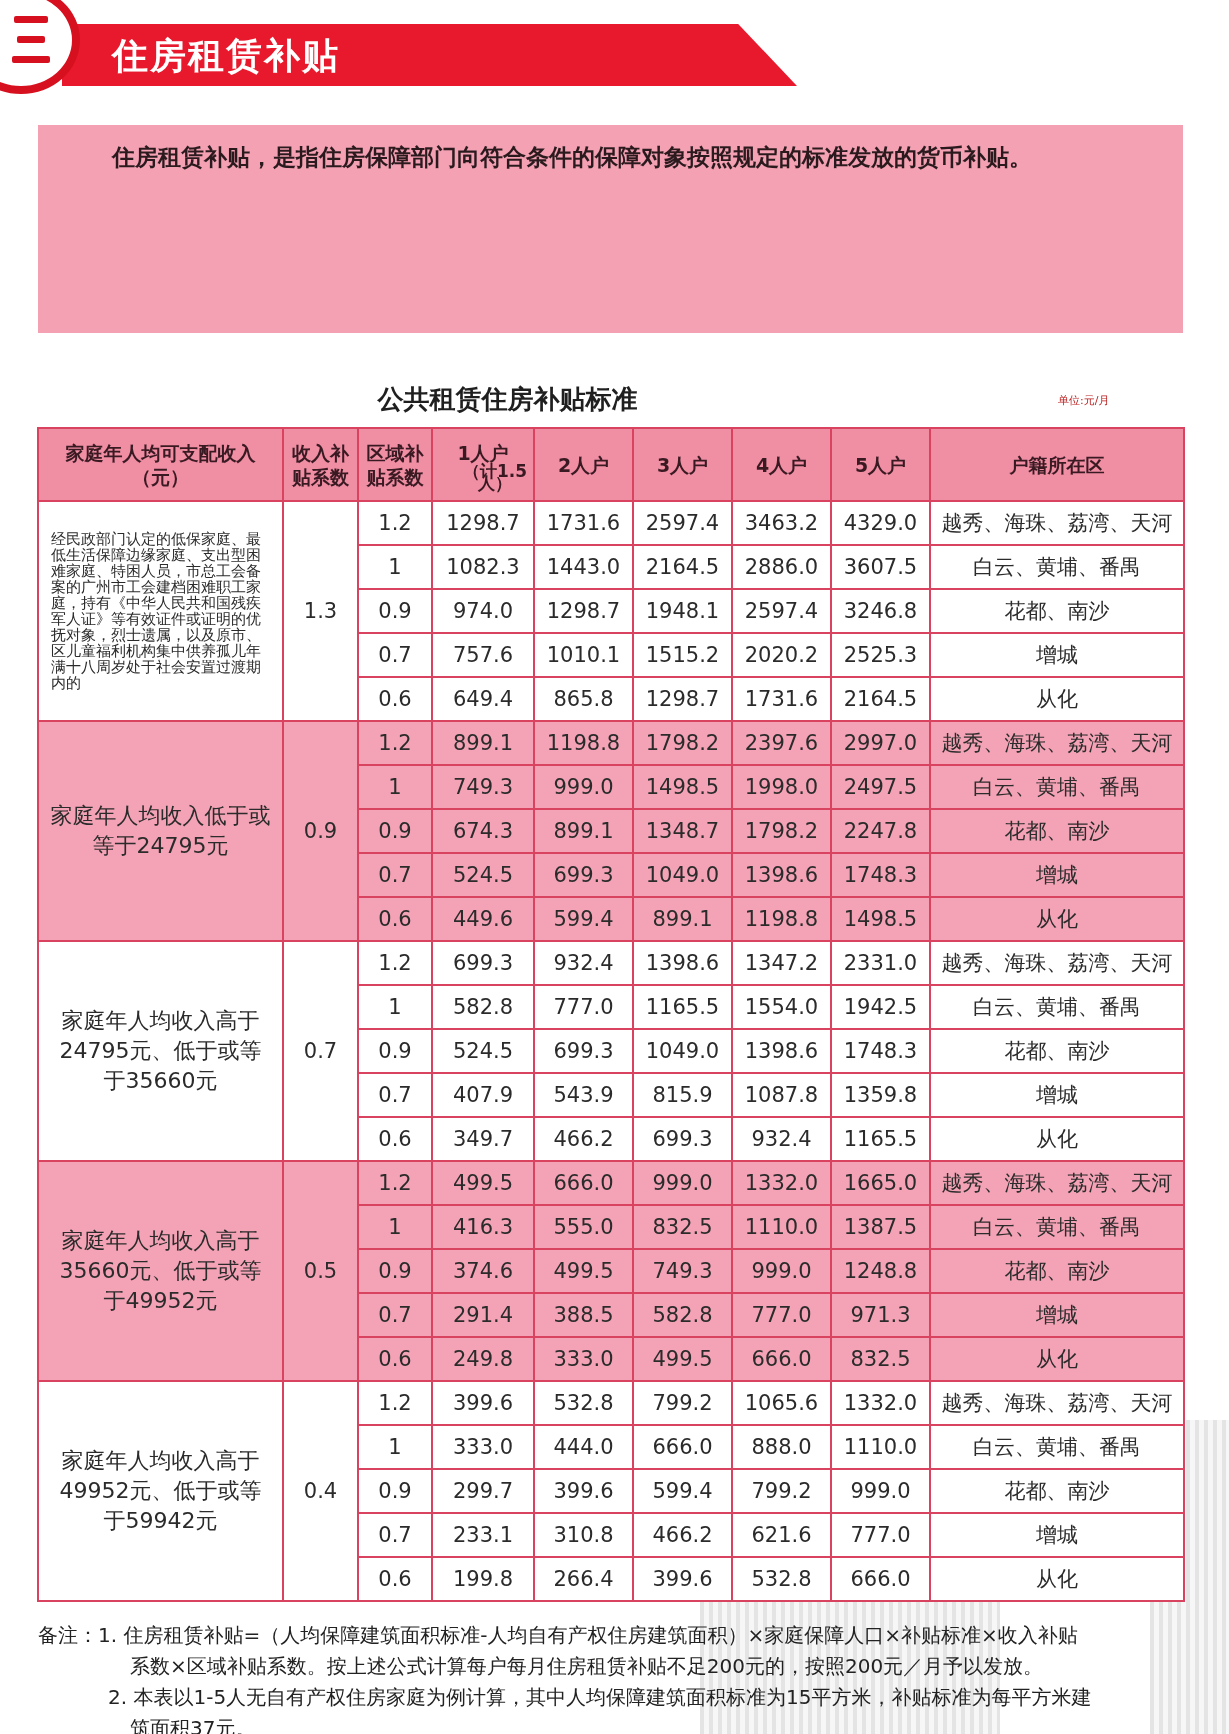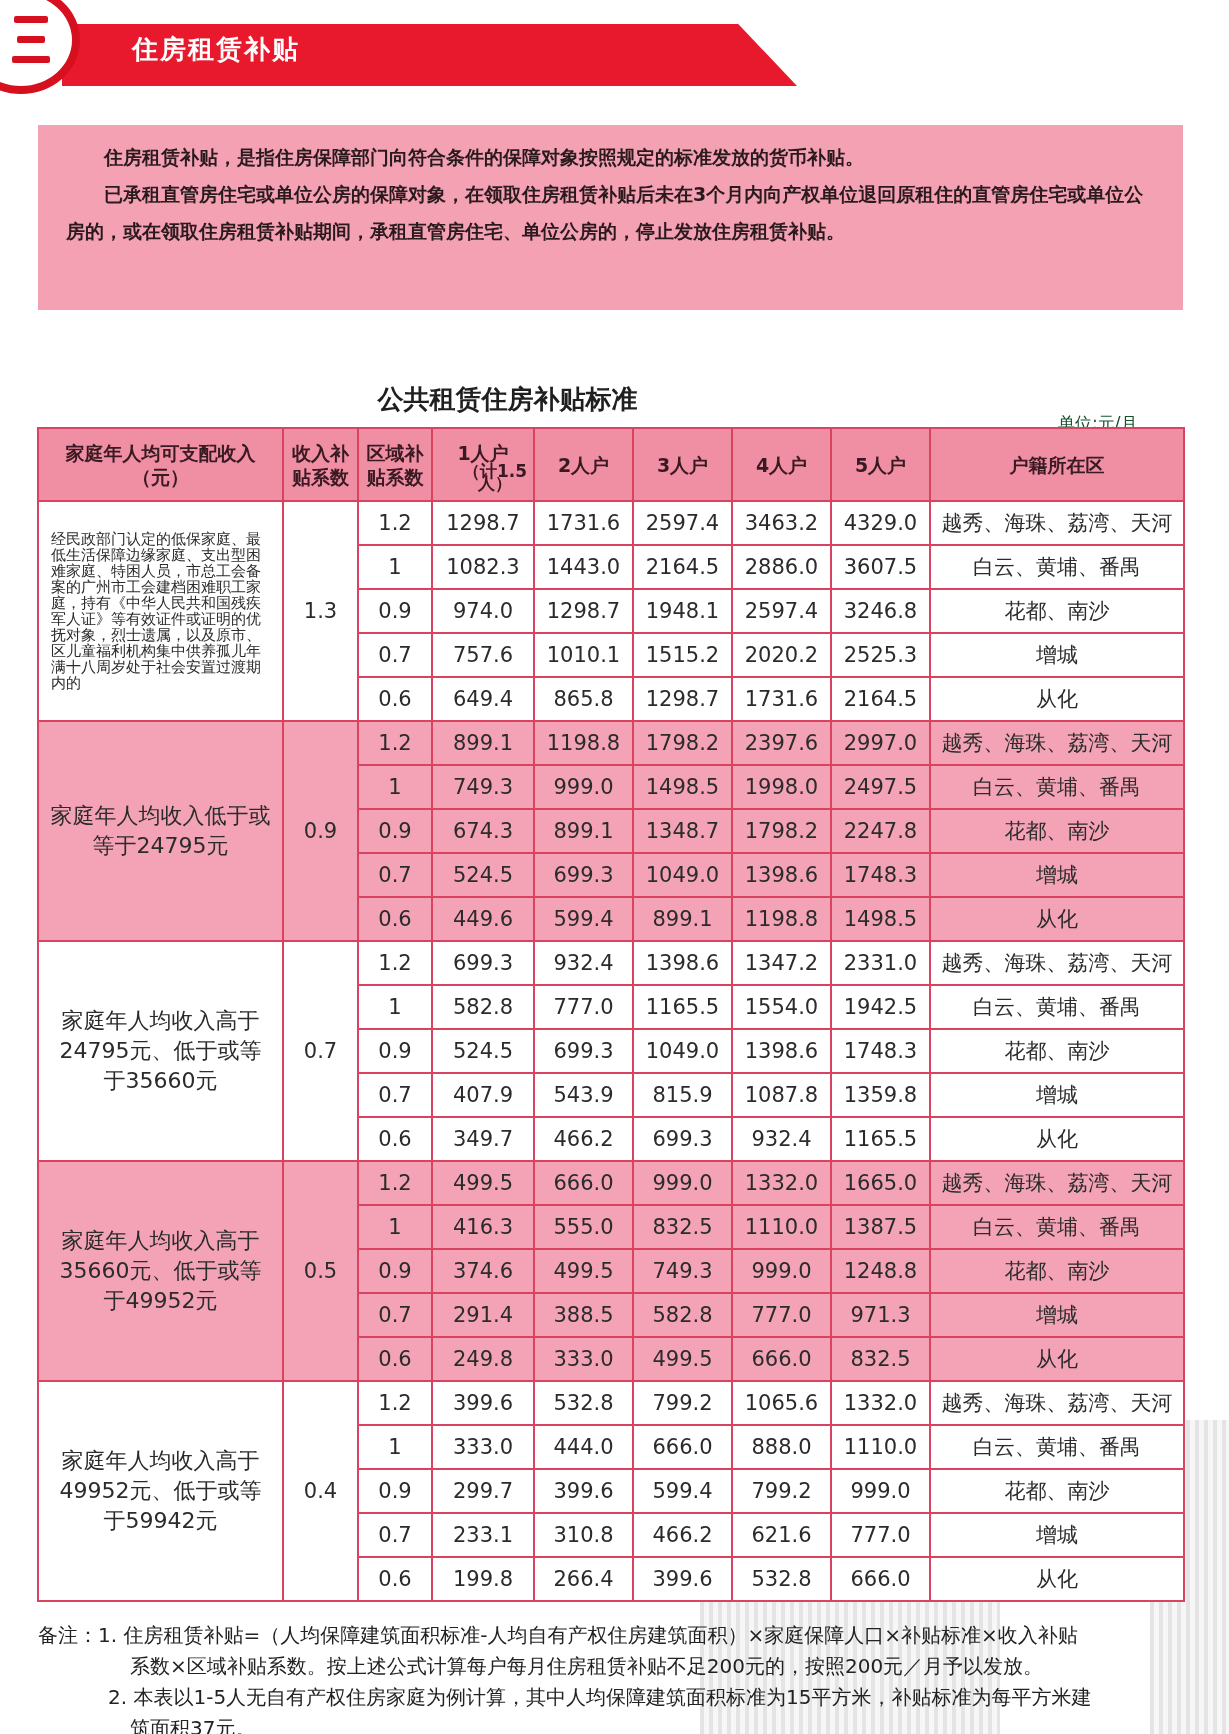--- a/index.html
+++ b/index.html
@@ -3,26 +3,26 @@
 <meta charset="utf-8">
 <style>
   html,body{margin:0;padding:0;}
   body{width:1229px;height:1734px;background:#ffffff;position:relative;overflow:hidden;
        font-family:"DejaVu Sans","Liberation Sans",sans-serif;color:#222;}
   .ribbon{position:absolute;left:62px;top:24px;width:735px;height:62px;background:#e8192c;
           clip-path:polygon(0 0,92% 0,100% 100%,0 100%);}
   .badge{position:absolute;left:-38px;top:-14px;width:118px;height:108px;border-radius:50%;
          border:8px solid #d7101f;background:#fff;box-sizing:border-box;}
   .badge .bar{position:absolute;left:44px;width:34px;height:7px;background:#d7101f;border-radius:2px;}
-  .ribbon-title{position:absolute;left:132px;top:32px;font-size:26px;font-weight:bold;color:#fff;letter-spacing:2px;}
-  .intro{position:absolute;left:38px;top:125px;width:1145px;height:185px;background:#f3a1b3;box-sizing:border-box;
-         padding:14px 30px 0 28px;font-size:19px;line-height:37px;color:#2a1a1e;font-weight:bold;}
+  .ribbon-title{position:absolute;left:112px;top:32px;font-size:36px;font-weight:bold;color:#fff;letter-spacing:2px;}
+  .intro{position:absolute;left:38px;top:125px;width:1145px;height:208px;background:#f3a1b3;box-sizing:border-box;
+         padding:14px 30px 0 28px;font-size:23px;line-height:37px;color:#2a1a1e;font-weight:bold;}
   .intro p{margin:0;text-indent:2em;}
   .table-title{position:absolute;left:0;width:1015px;top:382px;text-align:center;font-size:26px;font-weight:bold;color:#1f1f1f;}
-  .unit{position:absolute;left:1058px;top:412px;font-size:17px;color:#14532d;}
+  .unit{position:absolute;left:1058px;top:393px;font-size:11px;color:#b91c1c;}
   table{position:absolute;left:37px;top:427px;border-collapse:collapse;table-layout:fixed;width:1146px;}
   td,th{border:2px solid #d9435f;text-align:center;padding:0;font-weight:normal;}
   th{background:#f08ea4;height:71px;font-weight:bold;font-size:19px;color:#3a1a22;line-height:24px;}
   th .sub{display:block;font-size:17px;font-weight:bold;line-height:12px;margin-left:24px;}
   td{height:42px;font-size:21px;color:#2b2b2b;}
   tr.g-pink td{background:#f3a3b5;}
   tr.g-white td{background:#fff;}
   td.group-label{font-size:22px;line-height:30px;padding:12px 10px;}
   td.group-label.small{font-size:15px;line-height:16px;text-align:left;padding:6px 12px;vertical-align:middle;}
   td.coef{font-size:21px;}
@@ -40,21 +40,20 @@
 <div class="ribbon"></div>
 <div class="badge">
   <div class="bar" style="top:22px;"></div>
   <div class="bar" style="top:42px;width:28px;left:47px;"></div>
   <div class="bar" style="top:62px;width:38px;left:42px;"></div>
 </div>
 <div class="ribbon-title">住房租赁补贴</div>
 
 <div class="intro">
   <p>住房租赁补贴，是指住房保障部门向符合条件的保障对象按照规定的标准发放的货币补贴。</p>
-  <p>已承租直管房住宅或单位公房的保障对象，在领取住房租赁补贴后未在3个月内向产权单位退回原租住的直管房住宅或单位公房的，或在领取住房租赁补贴期间，承租直管房住宅、单位公房的，停止发放住房租赁补贴。</p>
 </div>
 
 <div class="table-title">公共租赁住房补贴标准</div>
 <div class="unit">单位:元/月</div>
 
 <table>
   <colgroup>
     <col style="width:245px">
       <col style="width:75px">
       <col style="width:74px">

